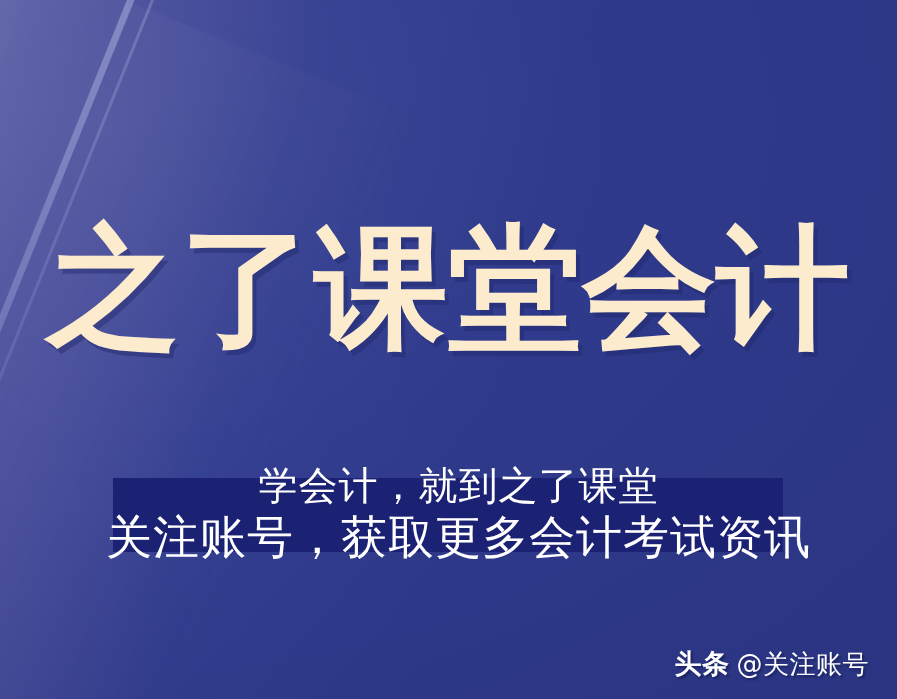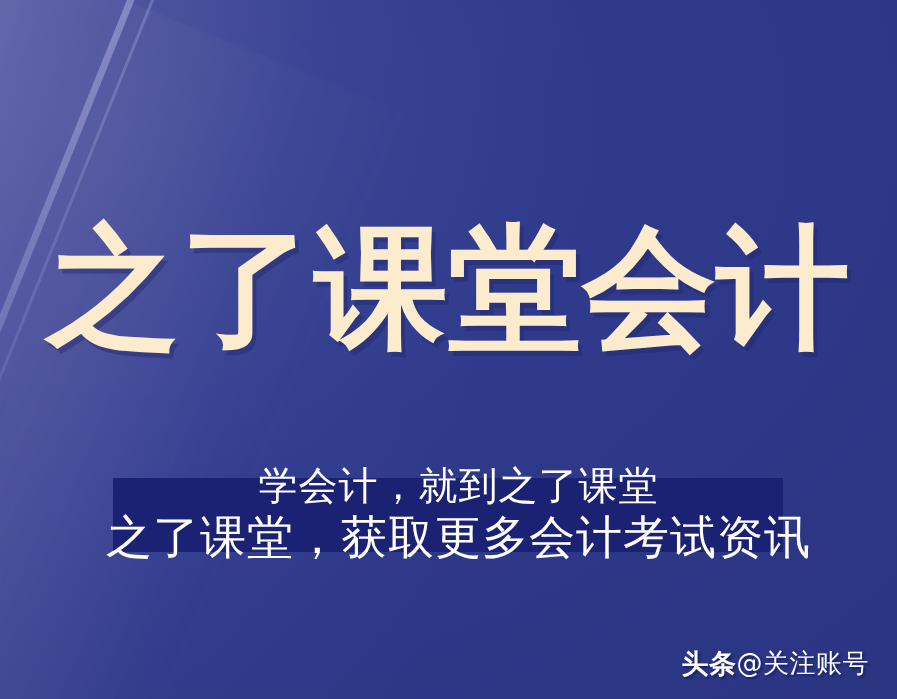--- a/index.html
+++ b/index.html
@@ -134,21 +134,22 @@
     line-height: 56px;
     letter-spacing: 1px;
   }
 
   
   .watermark {
     position: absolute;
     right: 28px;
     bottom: 17px;
     display: flex;
-    align-items: flex-start;
+    align-items: flex-end;
+    gap: 7px;
     color: #ffffff;
     text-shadow: 2px 2px 2px rgba(15,20,70,0.55);
     font-family: "DejaVu Sans", "Liberation Sans", sans-serif;
   }
   .wm-brand {
     font-size: 27px;
     font-weight: 700;
     letter-spacing: 0.5px;
   }
   .wm-handle {
@@ -169,21 +170,21 @@
   <div class="bg-stripe-thin"></div>
   <div class="bg-stripe-thin2"></div>
   <div class="bg-vignette"></div>
 
   <div class="title">之了课堂会计</div>
 
   <div class="sub-box"></div>
 
   <div class="sub-lines">
     <div class="sub-line sub-line-1">学会计，就到之了课堂</div>
-    <div class="sub-line sub-line-2">之了课堂，获取更多会计考试资讯</div>
+    <div class="sub-line sub-line-2">关注账号，获取更多会计考试资讯</div>
   </div>
 
   <div class="watermark">
     <span class="wm-brand">头条</span>
     <span class="wm-handle">@关注账号</span>
   </div>
 
 </div>
 
 </body></html>

